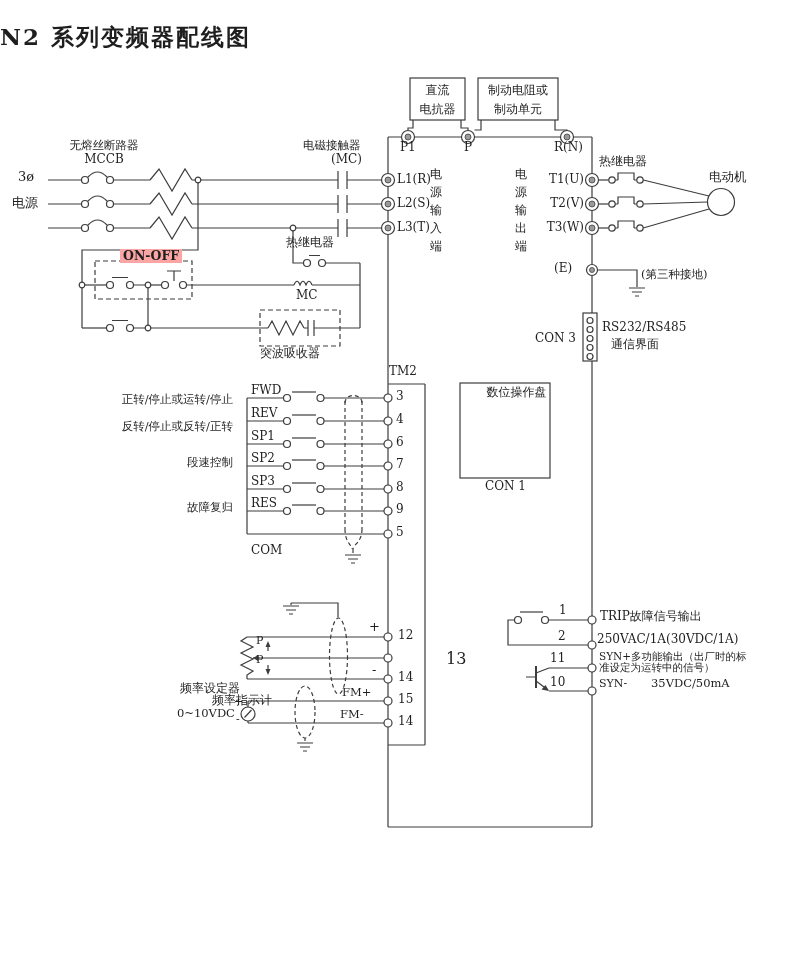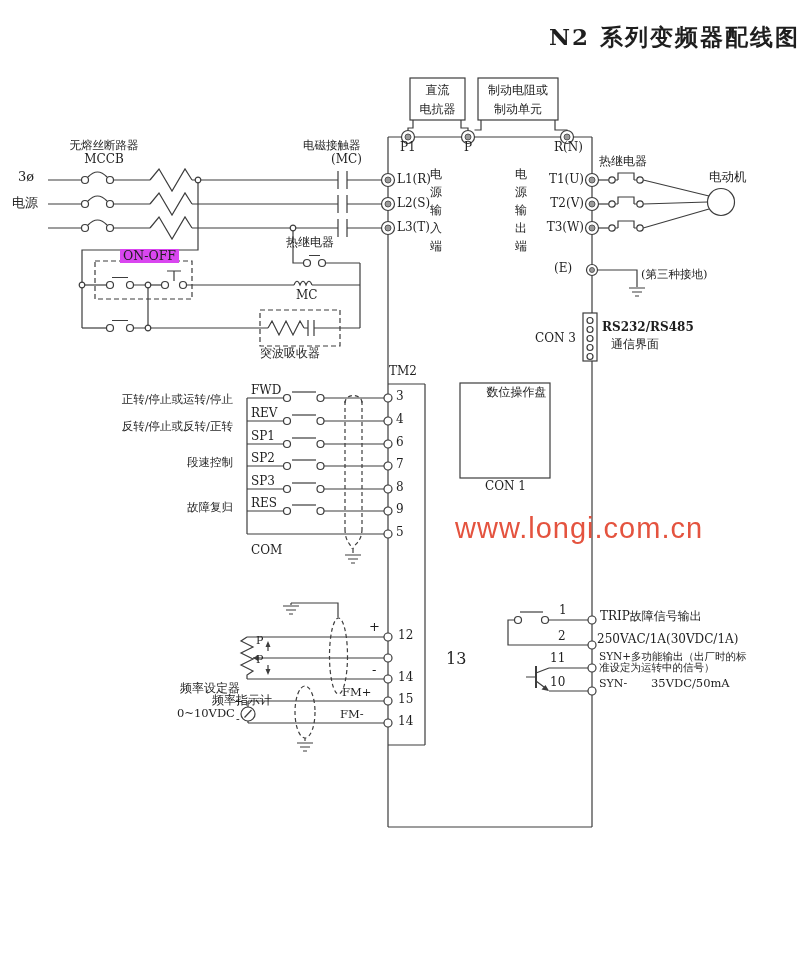--- a/index.html
+++ b/index.html
@@ -3,27 +3,27 @@
 <meta charset="utf-8">
 <style>
   html,body{margin:0;padding:0;background:#fff;}
   #canvas{position:relative;width:800px;height:970px;background:#fff;overflow:hidden;
           font-family:"DejaVu Serif", serif;color:#1e1e1e;}
   svg{position:absolute;left:0;top:0;}
   .lbl{position:absolute;white-space:nowrap;line-height:1.15;}
   .ctr{text-align:center;}
   .rgt{text-align:right;}
   .vert{width:14px;word-break:break-all;white-space:normal;line-height:1.5;text-align:center;}
-  .title{left:0;top:24px;width:800px;text-align:right;font-size:23px;font-weight:bold;letter-spacing:2px;}
+  .title{left:0;top:24px;width:800px;text-align:left;font-size:23px;font-weight:bold;letter-spacing:2px;}
   .boxtxt{line-height:1.55;}
   .wm{left:455px;top:512px;font-size:29px;color:#e2452f;
       font-family:"Liberation Sans", sans-serif;letter-spacing:1px;opacity:.92;}
   .footer{left:0;top:846px;width:800px;text-align:center;font-size:28px;color:#f13a2c;
       font-family:"Liberation Sans", sans-serif;}
-  .onoff{background:#d946ef;padding:0 3px;}
+  .onoff{background:#fca5a5;padding:0 3px;font-weight:bold;}
 </style>
 </head>
 <body>
 
 <div id="canvas">
 
 <svg width="800" height="970" viewBox="0 0 800 970">
   <defs>
     <g id="bolt">
           <circle r="6.5" fill="#fff"></circle>
@@ -260,21 +260,21 @@
 <div class="lbl rgt" style="left:543px;top:173px;width:41px;font-size:12px;">T1(U)</div>
 <div class="lbl rgt" style="left:543px;top:197px;width:41px;font-size:12px;">T2(V)</div>
 <div class="lbl rgt" style="left:543px;top:221px;width:41px;font-size:12px;">T3(W)</div>
 
 <div class="lbl" style="left:599px;top:155px;font-size:12px;">热继电器</div>
 <div class="lbl" style="left:709px;top:170px;font-size:12.5px;">电动机</div>
 <div class="lbl" style="left:554px;top:262px;font-size:12px;">(E)</div>
 <div class="lbl" style="left:641px;top:268px;font-size:11.5px;">(第三种接地)</div>
 
 <div class="lbl" style="left:535px;top:332px;font-size:12px;">CON 3</div>
-<div class="lbl" style="left:602px;top:321px;font-size:12px;font-weight:bold;">RS232/RS485</div>
+<div class="lbl" style="left:602px;top:321px;font-size:12px;">RS232/RS485</div>
 <div class="lbl" style="left:611px;top:338px;font-size:12px;">通信界面</div>
 
 <div class="lbl ctr" style="left:460px;top:386px;width:113px;font-size:12px;">数位操作盘</div>
 <div class="lbl" style="left:485px;top:480px;font-size:12px;">CON 1</div>
 <div class="lbl" style="left:389px;top:365px;font-size:12px;">TM2</div>
 
 <div class="lbl onoff" style="left:120px;top:249px;font-size:12.5px;">ON-OFF</div>
 <div class="lbl" style="left:296px;top:289px;font-size:12px;">MC</div>
 <div class="lbl" style="left:260px;top:347px;font-size:12px;">突波吸收器</div>
 <div class="lbl" style="left:286px;top:236px;font-size:12px;">热继电器</div>
@@ -321,15 +321,14 @@
 <div class="lbl" style="left:558px;top:630px;font-size:12px;">2</div>
 <div class="lbl" style="left:550px;top:652px;font-size:12px;">11</div>
 <div class="lbl" style="left:550px;top:676px;font-size:12px;">10</div>
 <div class="lbl" style="left:600px;top:610px;font-size:12px;">TRIP故障信号输出</div>
 <div class="lbl" style="left:597px;top:633px;font-size:12px;">250VAC/1A(30VDC/1A)</div>
 <div class="lbl" style="left:599px;top:650px;font-size:10.5px;">SYN+多功能输出（出厂时的标</div>
 <div class="lbl" style="left:599px;top:661px;font-size:10.5px;">准设定为运转中的信号）</div>
 <div class="lbl" style="left:599px;top:678px;font-size:11px;">SYN-</div>
 <div class="lbl" style="left:651px;top:677px;font-size:11.5px;">35VDC/50mA</div>
 
-<div class="lbl wm">www.longi.com.cn</div>
 
 </div>
 
 </body></html>

